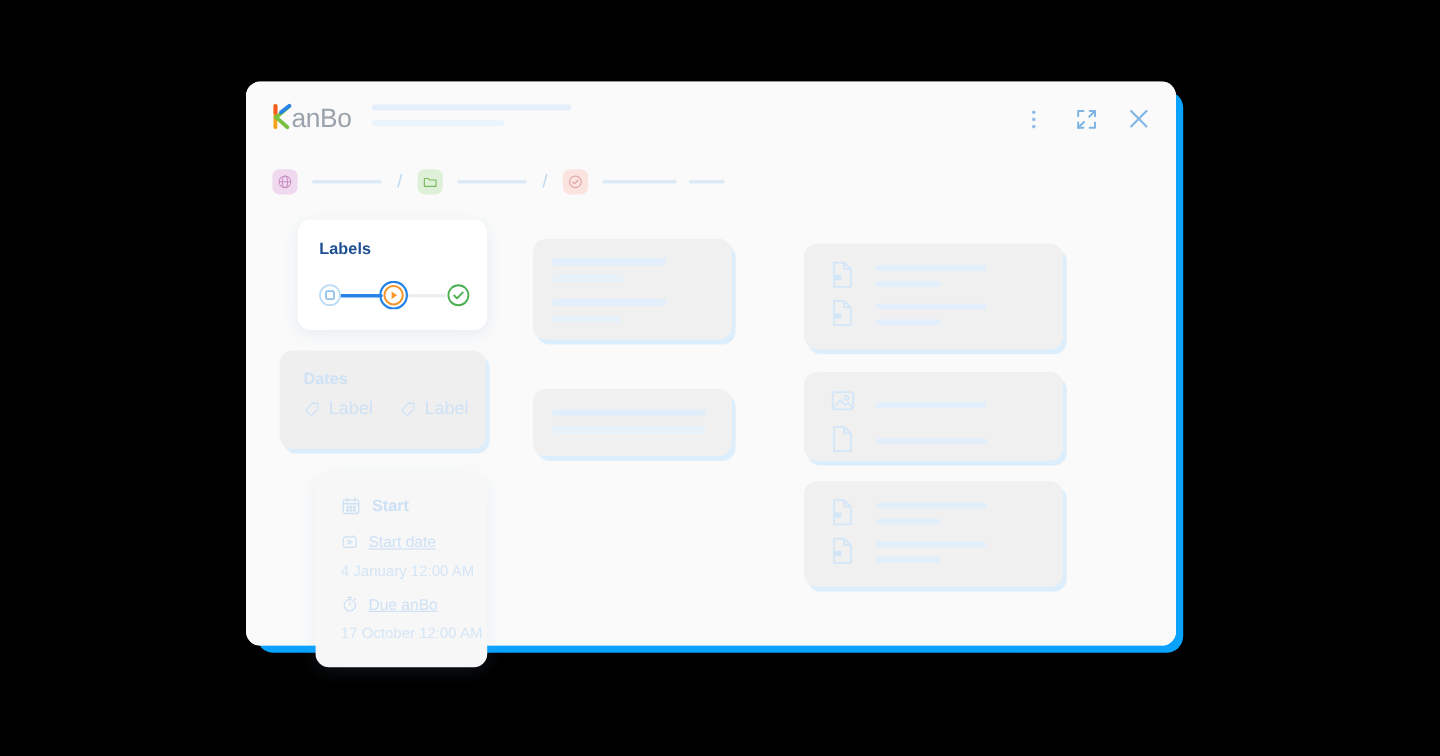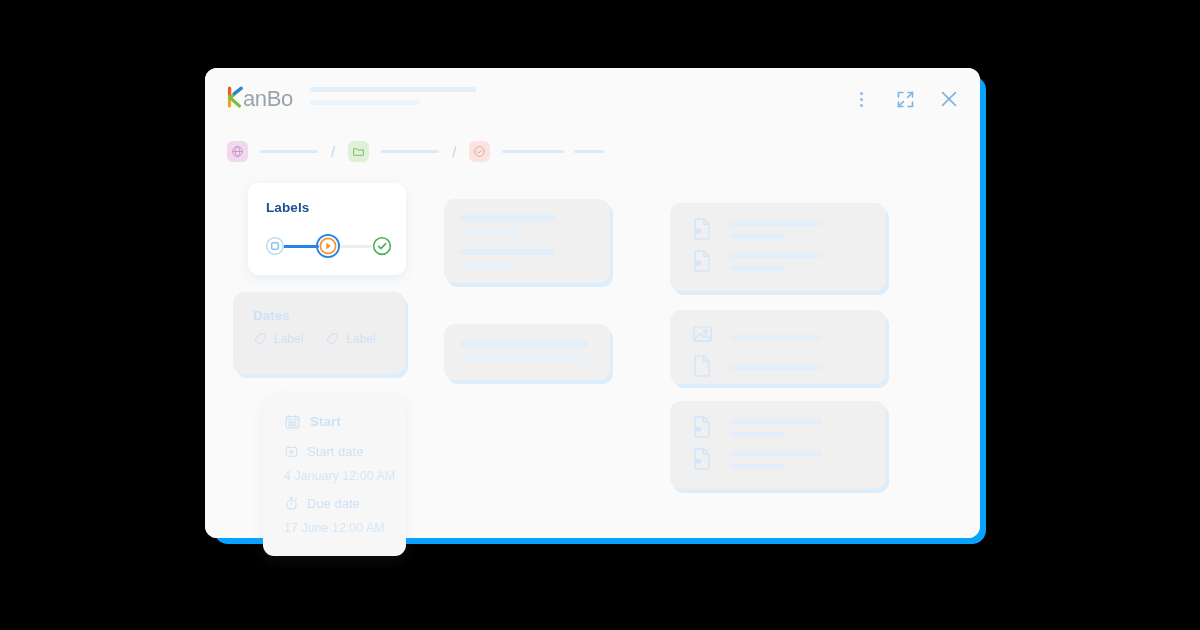--- a/index.html
+++ b/index.html
@@ -67,29 +67,29 @@
   .track{position:absolute;top:11px;height:2.5px;border-radius:2px;}
   .track.done{left:18px;width:36px;background:#2684e8;}
   .track.todo{left:75px;width:32px;background:#eceff1;}
 
   .labels-card{
     position:absolute;left:233px;top:292px;width:172px;height:82px;
     background:#efefef;border-radius:11px;box-shadow:3px 4px 0 0 #dceefb;
   }
   .labels-title{position:absolute;left:20px;top:16px;font-size:13.5px;font-weight:700;color:#cfe2f5;}
   .label-row{position:absolute;left:20px;top:40px;display:flex;align-items:center;gap:22px;}
-  .label-chip{display:flex;align-items:center;gap:7px;color:#cfe2f5;font-size:12px;}
+  .label-chip{display:flex;align-items:center;gap:7px;color:#cfe2f5;font-size:15px;}
   .label-chip svg{display:block;}
 
   .dates-card{
     position:absolute;left:263px;top:396px;width:143px;height:160px;
     background:#f7f7f7;border-radius:11px;box-shadow:0 3px 14px rgba(120,160,200,.12);
   }
   .dates-head{position:absolute;left:21px;top:17px;display:flex;align-items:center;gap:9px;color:#cfe2f5;font-size:13.5px;font-weight:700;}
-  .date-line{position:absolute;left:21px;display:flex;align-items:center;gap:8px;color:#cfe2f5;font-size:13px;}
+  .date-line{position:absolute;left:21px;display:flex;align-items:center;gap:8px;color:#cfe2f5;font-size:13px;text-decoration:underline;}
   .date-line.start{top:48px;}
   .date-line.due{top:100px;}
   .date-val{position:absolute;left:21px;color:#d5e6f6;font-size:12.5px;}
   .date-val.start{top:73px;}
   .date-val.due{top:125px;}
   .date-line svg,.dates-head svg{display:block;}
 
   
   .c1{left:444px;top:199px;width:166px;height:84px;}
   .c2{left:444px;top:324px;width:166px;height:56px;}
@@ -401,18 +401,18 @@
     <div class="date-line due">
       <span>
         <svg width="15" height="15" viewBox="0 0 24 24" fill="none" stroke="#cfe2f5" stroke-width="1.7" stroke-linecap="round">
           <circle cx="12" cy="13.5" r="7.5"></circle>
           <path d="M12 9.8 L12 13.5"></path>
           <path d="M9.5 2.8 h5"></path>
             <path d="M12 2.8 v3.2"></path>
           <path d="M18.2 6.3 L19.8 4.7"></path>
         </svg>
       </span>
-      <span>Due date</span>
-    </div>
-    <div class="date-val due">17 June 12:00 AM</div>
+      <span>Due anBo</span>
+    </div>
+    <div class="date-val due">17 October 12:00 AM</div>
   </div>
 
 </div>
 
 </body></html>

